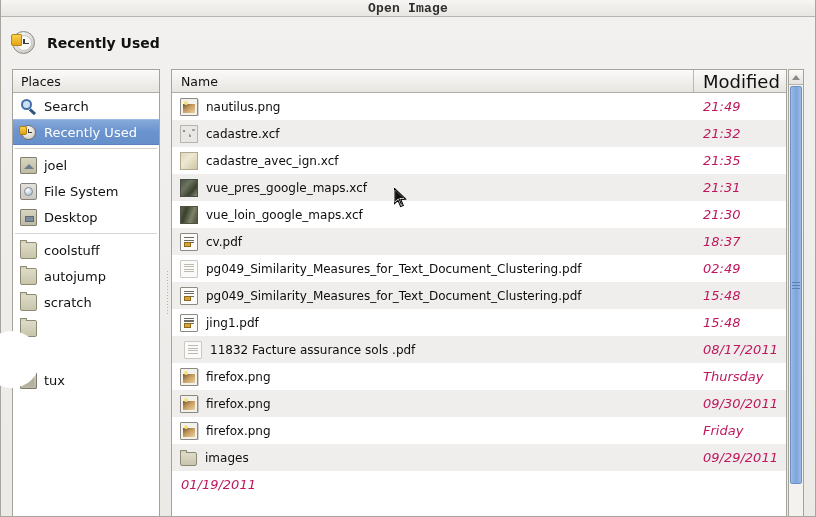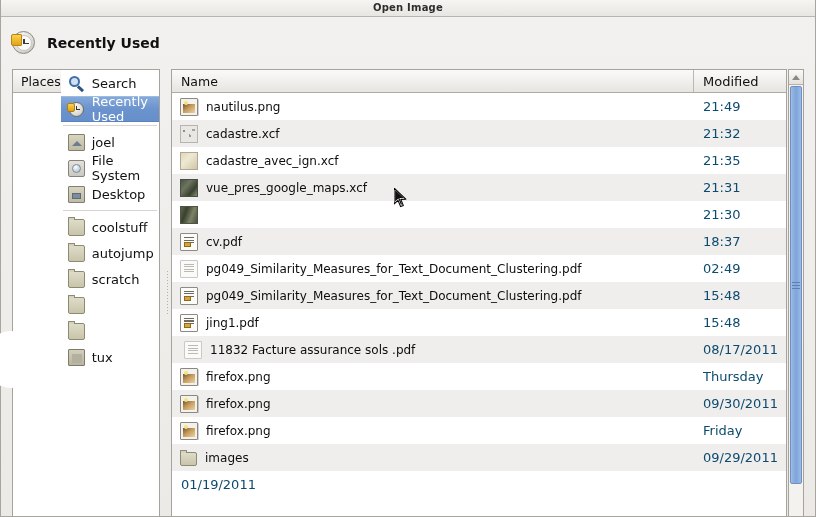--- a/index.html
+++ b/index.html
@@ -24,25 +24,26 @@
   
   .titlebar {
     height: 17px;
     width: 100%;
     background: linear-gradient(to bottom, #f6f5f3 0%, #e8e6e2 100%);
     border-bottom: 1px solid #b9b5ae;
     display: flex; align-items: center; justify-content: center;
     box-sizing: border-box;
   }
   .titlebar .title {
-    font-size: 10px;
+    font-size: 13px;
     font-weight: bold;
     color: #2e2e2e;
     letter-spacing: .2px;
     line-height: 1;
+    font-family: Liberation Mono, monospace;
   }
 
   
   .locbar {
     height: 52px;
     display: flex; align-items: center;
     padding-left: 10px;
     box-sizing: border-box;
   }
   .clock-icon {
@@ -96,21 +97,21 @@
   }
 
   
   .places-pane {
     width: 148px;
     margin-left: 11px;
     background: #ffffff;
     border: 1px solid #a6a29c;
     border-bottom: none;
     box-sizing: border-box;
-    display: flex; 
+    display: flex; flex-direction: column;
     overflow: hidden;
   }
   .places-head {
     height: 23px;
     background: linear-gradient(to bottom, #fbfaf9 0%, #e7e5e1 100%);
     border-bottom: 1px solid #b0aca5;
     display: flex; align-items: center;
     padding-left: 8px;
     font-size: 12.5px;
     color: #101010;
@@ -263,21 +264,21 @@
     display: flex; align-items: center;
     padding-left: 9px;
     font-size: 12.5px; color: #101010;
     border-right: 1px solid #bcb8b1;
     box-sizing: border-box;
   }
   .fh-mod {
     width: 92px; flex: 0 0 auto;
     display: flex; align-items: center;
     padding-left: 9px;
-    font-size: 13px; color: #101010;
+    font-size: 18px; color: #101010;
     box-sizing: border-box;
   }
   .rows { flex: 1 1 auto; }
   .row {
     height: 27px;
     display: flex; align-items: center;
     box-sizing: border-box;
   }
   .row.odd  { background: #ffffff; }
   .row.even { background: #efeeec; }
@@ -285,22 +286,23 @@
     flex: 1 1 auto;
     display: flex; align-items: center;
     padding-left: 8px;
     font-size: 12px; color: #0d0d0d;
     overflow: hidden; white-space: nowrap;
     box-sizing: border-box;
   }
   .row .fmod {
     width: 92px; flex: 0 0 auto;
     padding-left: 9px;
-    font-size: 13px; color: #0c4a6e;
-    box-sizing: border-box;
+    font-size: 13px; color: #be185d;
+    box-sizing: border-box;
+    font-style: italic;
   }
   .fico { width: 18px; height: 18px; margin-right: 8px; flex: 0 0 auto; position: relative; }
 
   
   .fi-img {
     background: #f3f1ec; border: 1px solid #8b8880; box-sizing: border-box; border-radius: 1px;
     box-shadow: 1px 1px 0 rgba(0,0,0,.18);
   }
   .fi-img::after {
     content:""; position:absolute; left:2px; top:5px; right:2px; bottom:2px;
@@ -546,20 +548,21 @@
             <div class="fname">
               <span class="fico fi-thumb-dark1"></span>
               <span>vue_pres_google_maps.xcf</span>
             </div>
             <div class="fmod">21:31</div>
           </div>
 
           <div class="row odd">
             <div class="fname">
               <span class="fico fi-thumb-dark2"></span>
+              <span>vue_loin_google_maps.xcf</span>
             </div>
             <div class="fmod">21:30</div>
           </div>
 
           <div class="row even">
             <div class="fname">
               <span class="fico fi-doc">
                 <span class="lines"></span>
                   <span class="blk"></span>
               </span>

